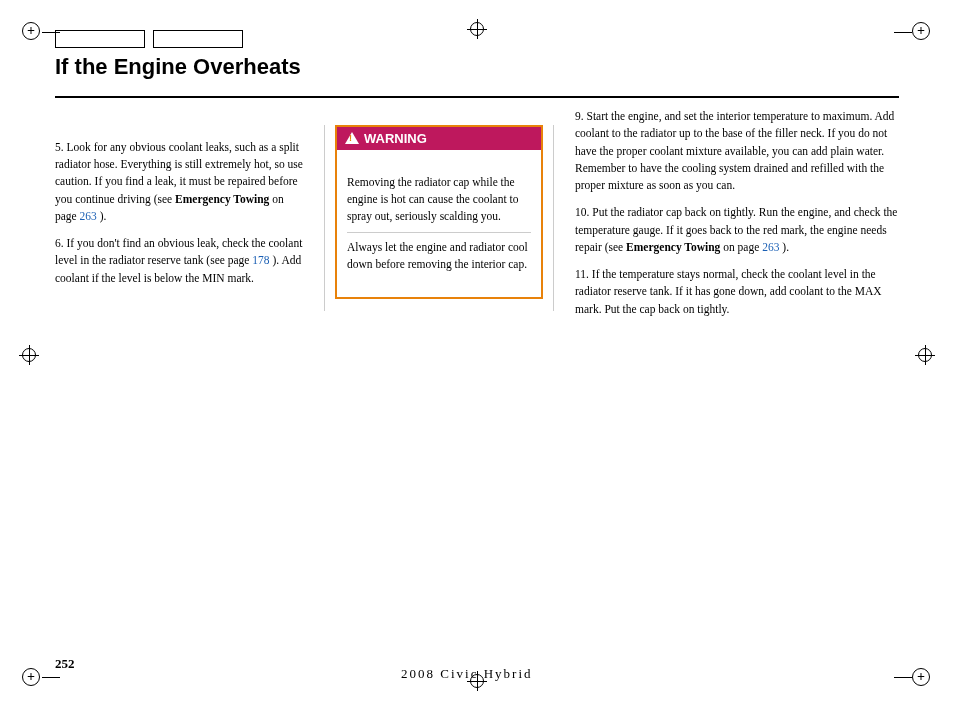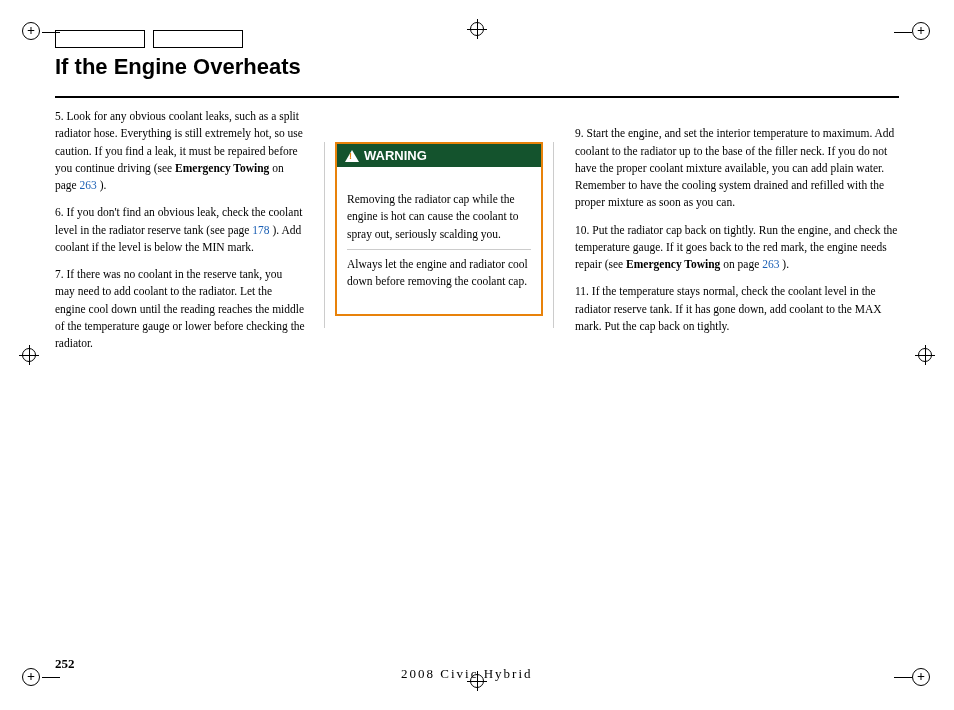--- a/index.html
+++ b/index.html
@@ -158,21 +158,21 @@
       font-size: 11.5px;
       line-height: 1.5;
     }
 
     
     .warning-box {
       border: 2px solid #e8820a;
       margin-bottom: 12px;
     }
     .warning-header {
-      background: #14532d;
+      background: #be185d;
       color: #fff;
       font-weight: bold;
       font-family: Arial, sans-serif;
       font-size: 13px;
       padding: 4px 8px;
       display: flex;
       align-items: center;
       gap: 5px;
     }
     .warning-triangle {
@@ -281,37 +281,34 @@
   </div>
 
   <div class="main-content">
 
     <div class="left-column">
       <div class="step-item">
         <span>5. Look for any obvious coolant leaks, such as a split radiator hose. Everything is still extremely hot, so use caution. If you find a leak, it must be repaired before you continue driving (see <strong>Emergency Towing</strong> on page <a href="#">263</a> ).</span>
       </div>
       <div class="step-item">
         <span>6. If you don't find an obvious leak, check the coolant level in the radiator reserve tank (see page <a href="#">178</a> ). Add coolant if the level is below the MIN mark.</span>
-      </div>
-      <div class="step-item">
-        <span>7. If there was no coolant in the reserve tank, you may need to add coolant to the radiator. Let the engine cool down until the reading reaches the middle of the temperature gauge or lower before checking the radiator.</span>
       </div>
     </div>
 
     <div class="middle-column">
 
       <div class="warning-box">
         <div class="warning-header">
           <span class="warning-triangle"></span>
           <span>WARNING</span>
         </div>
         <div class="warning-body">
           <p>Removing the radiator cap while the engine is hot can cause the coolant to spray out, seriously scalding you.</p>
           <hr class="warning-divider">
-          <p>Always let the engine and radiator cool down before removing the coolant cap.</p>
+          <p>Always let the engine and radiator cool down before removing the interior cap.</p>
         </div>
       </div>
 
     </div>
 
     <div class="right-column">
       <div class="step-item">
         <span>9. Start the engine, and set the interior temperature to maximum. Add coolant to the radiator up to the base of the filler neck. If you do not have the proper coolant mixture available, you can add plain water. Remember to have the cooling system drained and refilled with the proper mixture as soon as you can.</span>
       </div>
       <div class="step-item">

